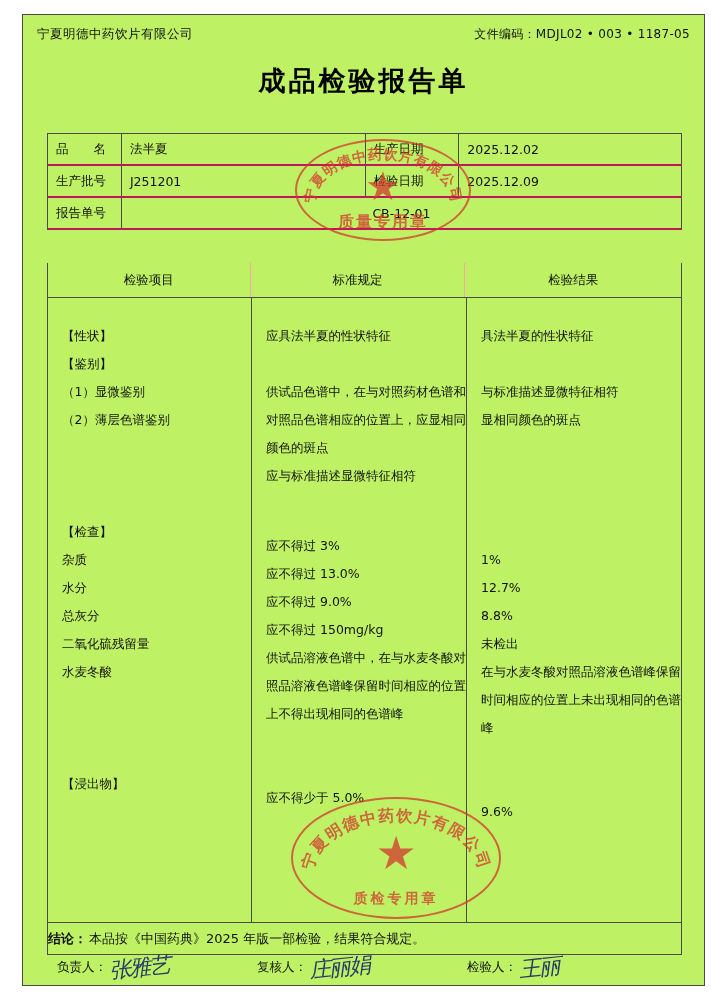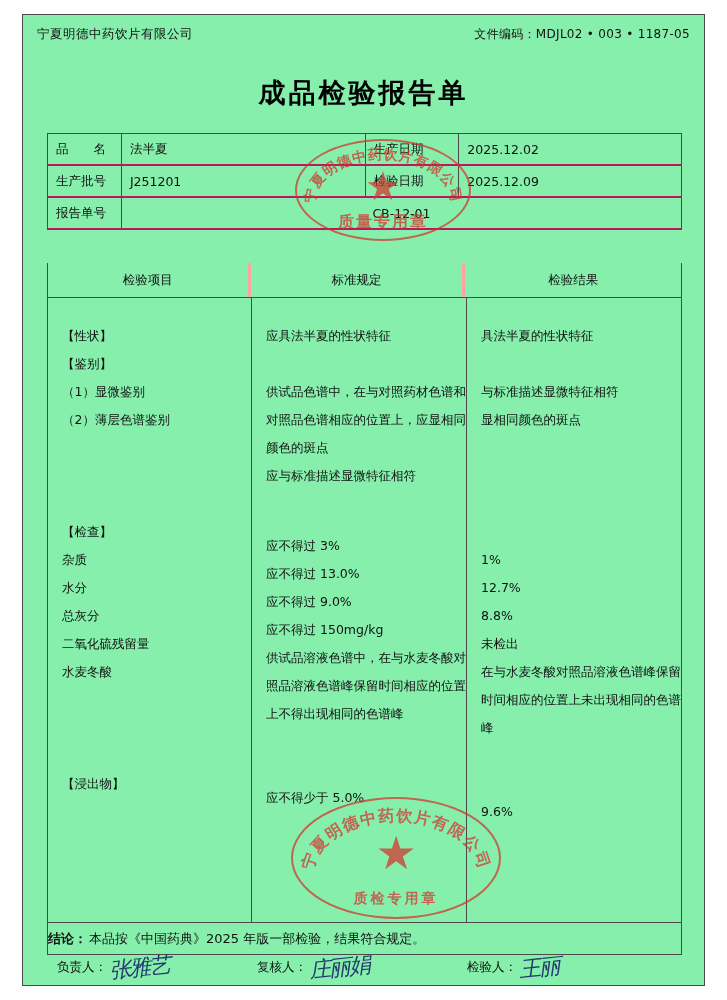--- a/index.html
+++ b/index.html
@@ -19,41 +19,41 @@
     box-sizing: border-box;
   }
   .sheet {
     position: absolute;
     left: 22px;
     top: 14px;
     width: 683px;
     height: 972px;
     border: 1px solid #4a4a4a;
     box-sizing: border-box;
-    background: #86efac;
+    background: #bef264;
   }
   .header-row {
     position: absolute;
     left: 0; top: 0; right: 0;
     height: 38px;
     display: flex;
     align-items: center;
     justify-content: space-between;
     padding: 0 14px;
     box-sizing: border-box;
     font-size: 12.5px;
     color: #111;
   }
   .header-left { letter-spacing: 0.5px; }
   .header-right { letter-spacing: 0.3px; font-size: 12px; }
 
   .doc-title {
     position: absolute;
     left: 0; right: 0;
-    top: 60px;
+    top: 48px;
     text-align: center;
     font-size: 27px;
     font-weight: bold;
     letter-spacing: 3px;
     color: #000;
     font-family: Liberation Serif, serif;
   }
 
   
   .info {
@@ -101,21 +101,21 @@
   .mhead {
     display: flex;
     height: 34px;
     border-bottom: 1px solid #4a4a4a;
     font-size: 12.5px;
   }
   .mhead .hc {
     display: flex;
     align-items: center;
     justify-content: center;
-    border-right: 3px solid #fca5a5;
+    border-right: 1px solid #fca5a5;
     box-sizing: border-box;
     color: #111;
   }
   .mhead .hc:last-child { border-right: none; }
   .col1 { width: 203px; }
   .col2 { width: 215px; }
   .col3 { width: 216px; }
 
   .mbody {
     position: relative;

